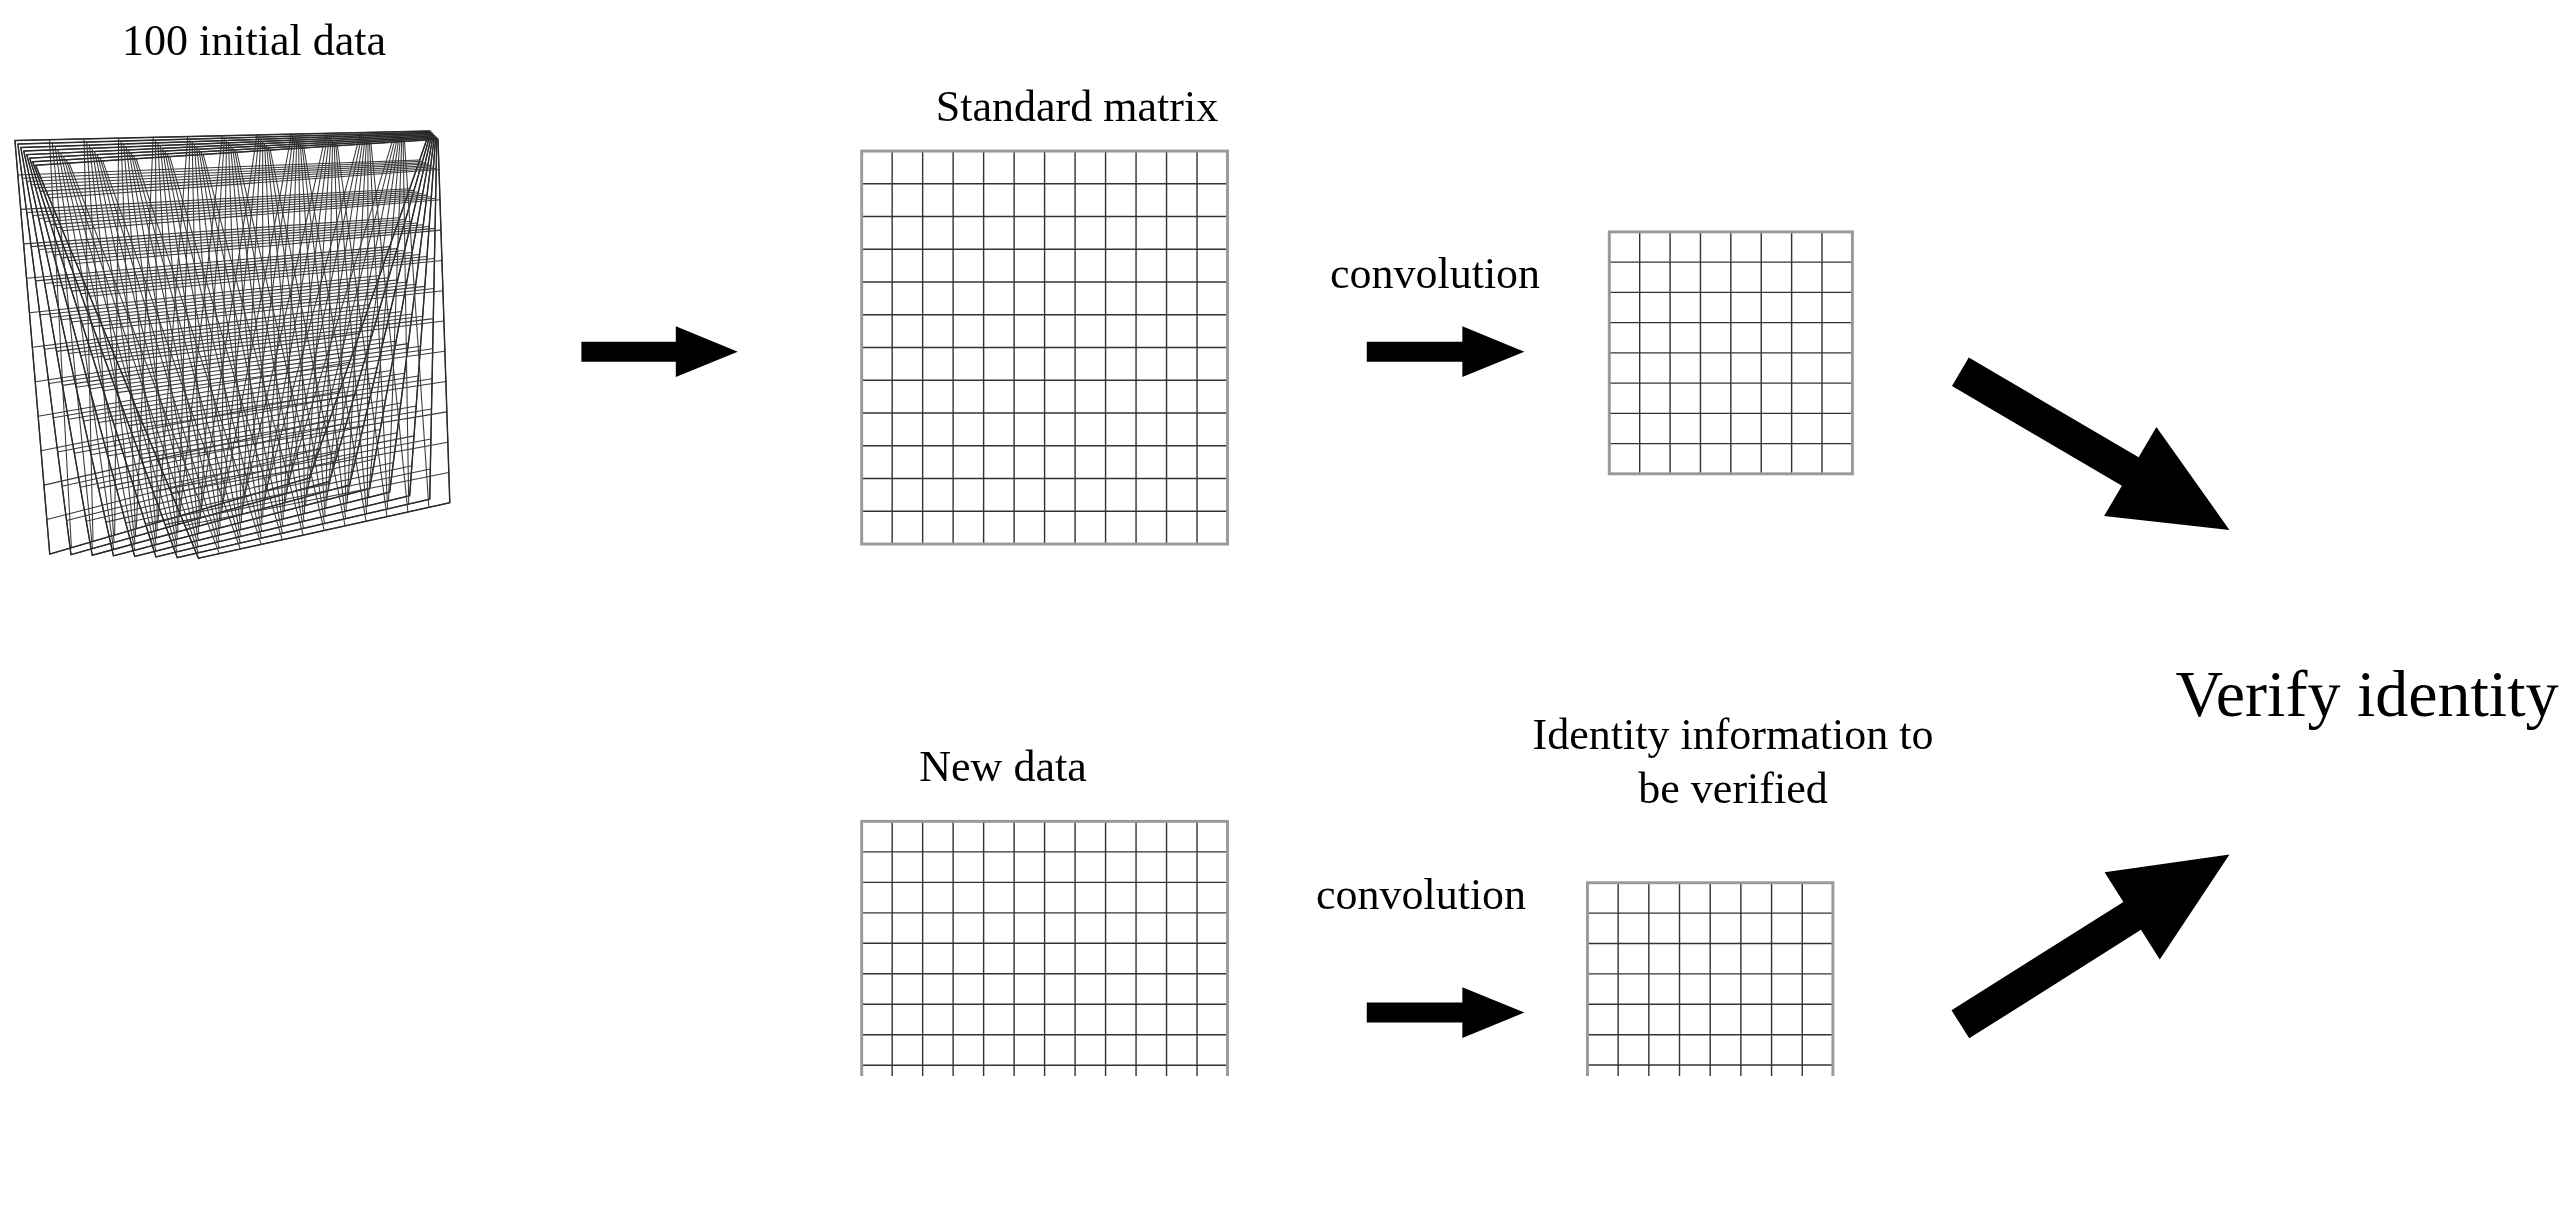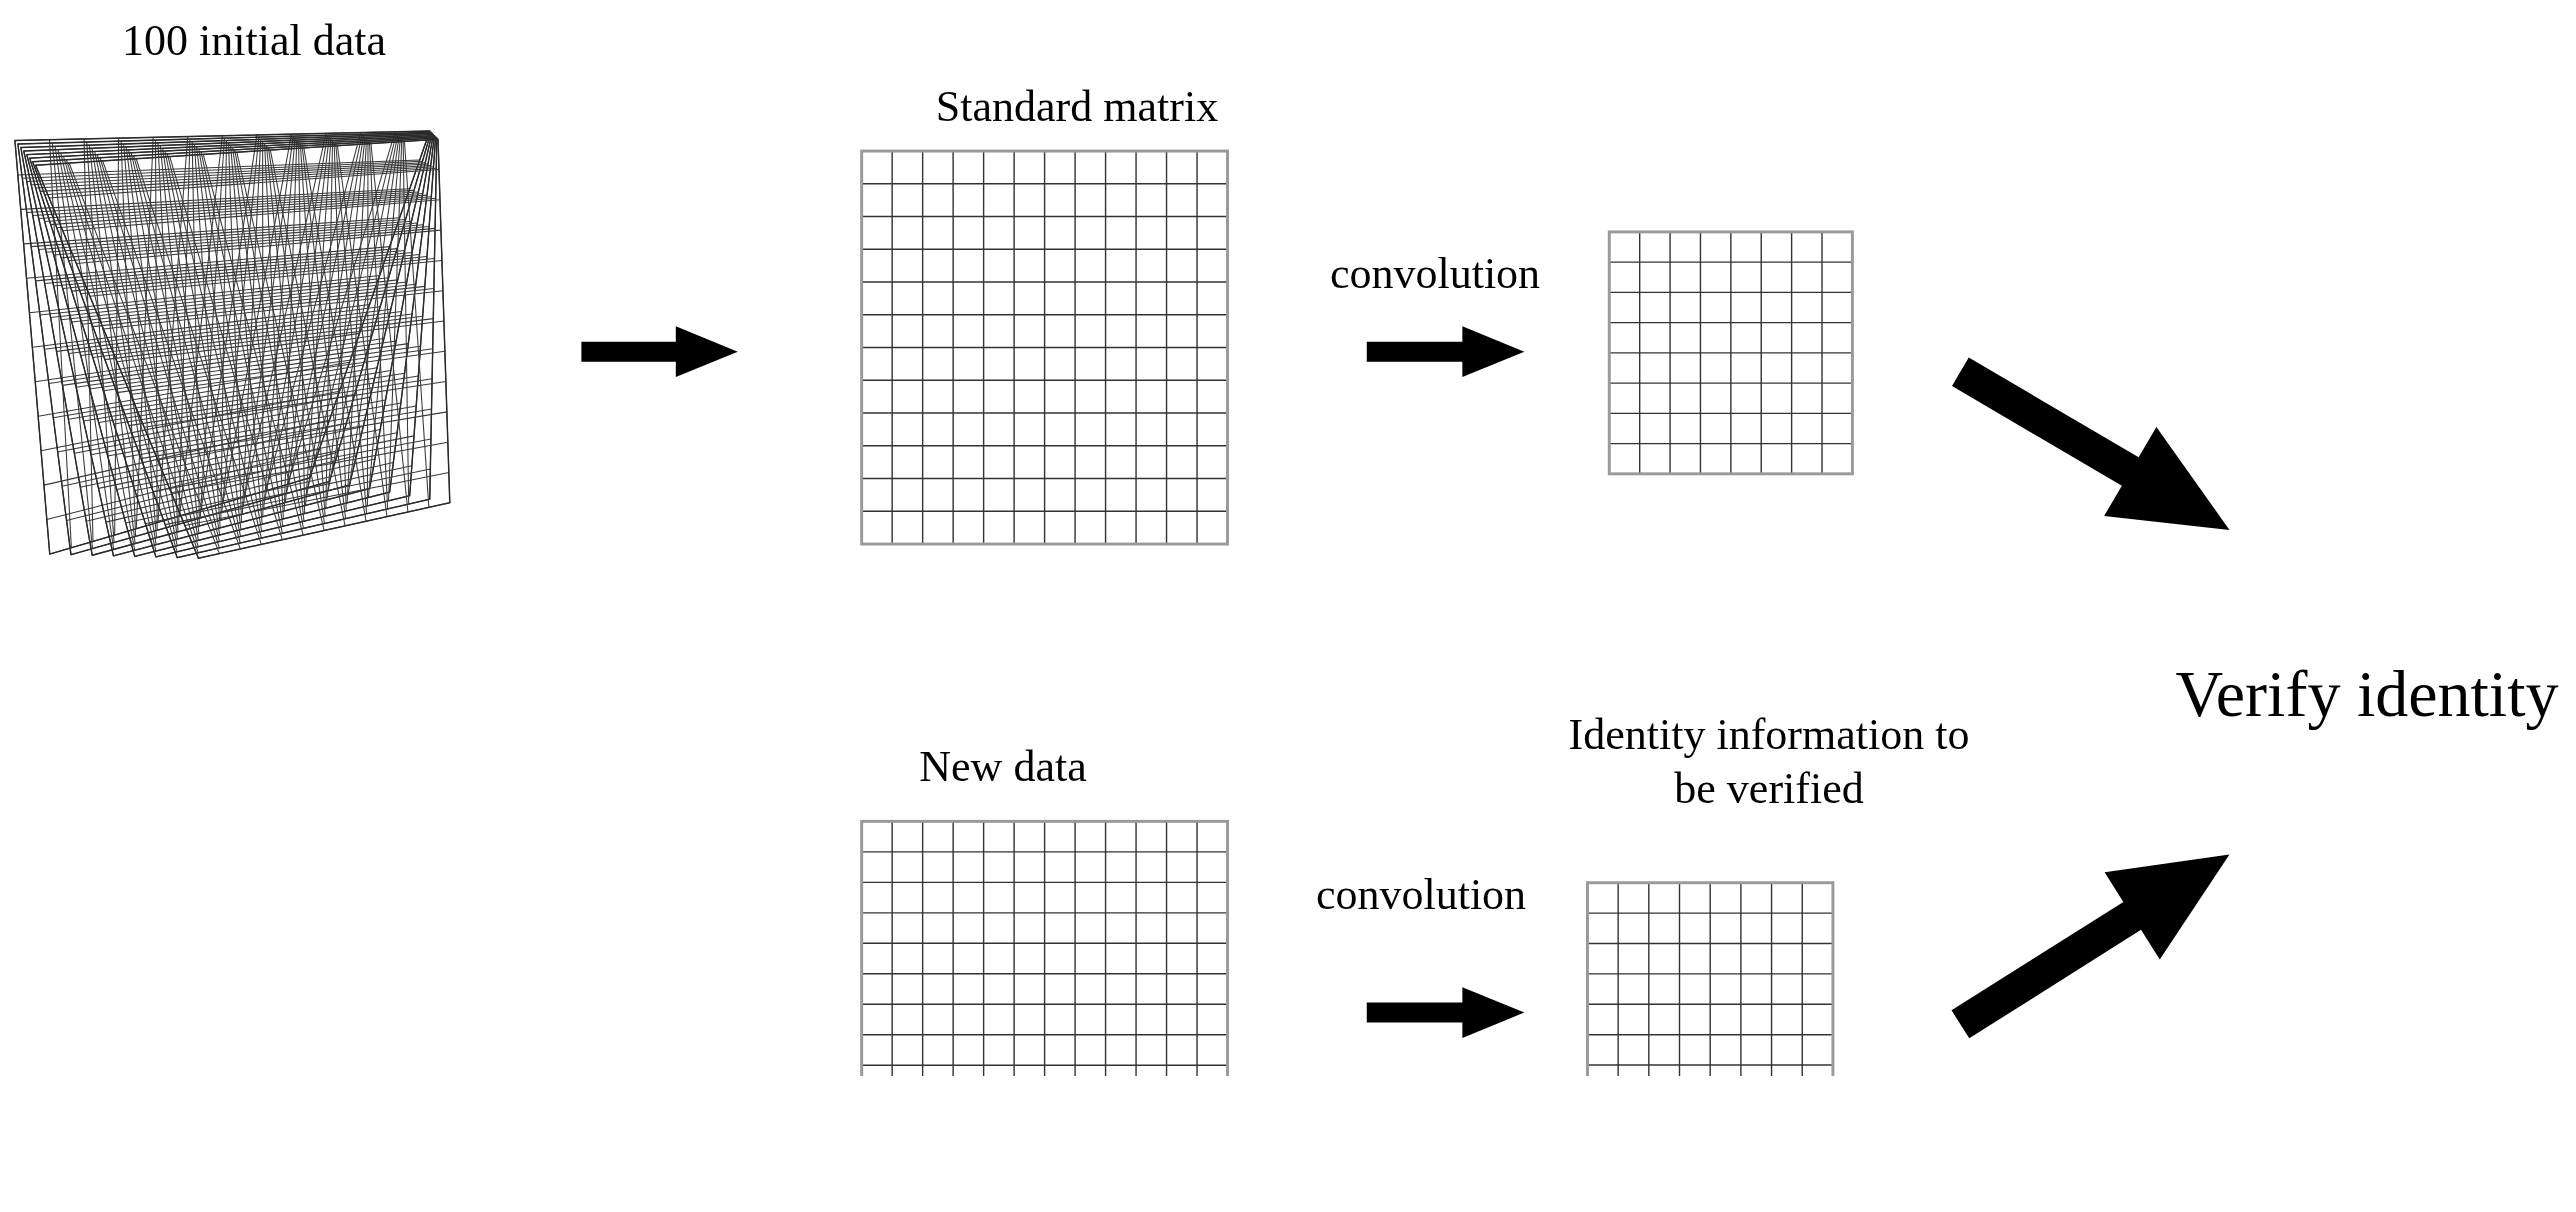--- a/index.html
+++ b/index.html
@@ -380,21 +380,21 @@
 
   <div class="lbl" style="left:254px; top:14px;">100 initial data</div>
 
   <div class="lbl" style="left:1039px; top:80px;margin-left:38px;">Standard matrix</div>
 
 
   <div class="lbl" style="left:1435px; top:247px;">convolution</div>
 
   <div class="lbl" style="left:1003px; top:740px;">New data</div>
 
-  <div class="lbl" style="left:1733px; top:708px;margin-left:36px;">
+  <div class="lbl" style="left:1733px; top:708px;">
     <div>Identity information to</div>
     <div>be verified</div>
   </div>
 
   <div class="lbl" style="left:1421px; top:868px;">convolution</div>
 
   <div class="lbl big" style="left:2361px; top:654px;margin-left:6px;">Verify identity</div>
 
 </div>
 

